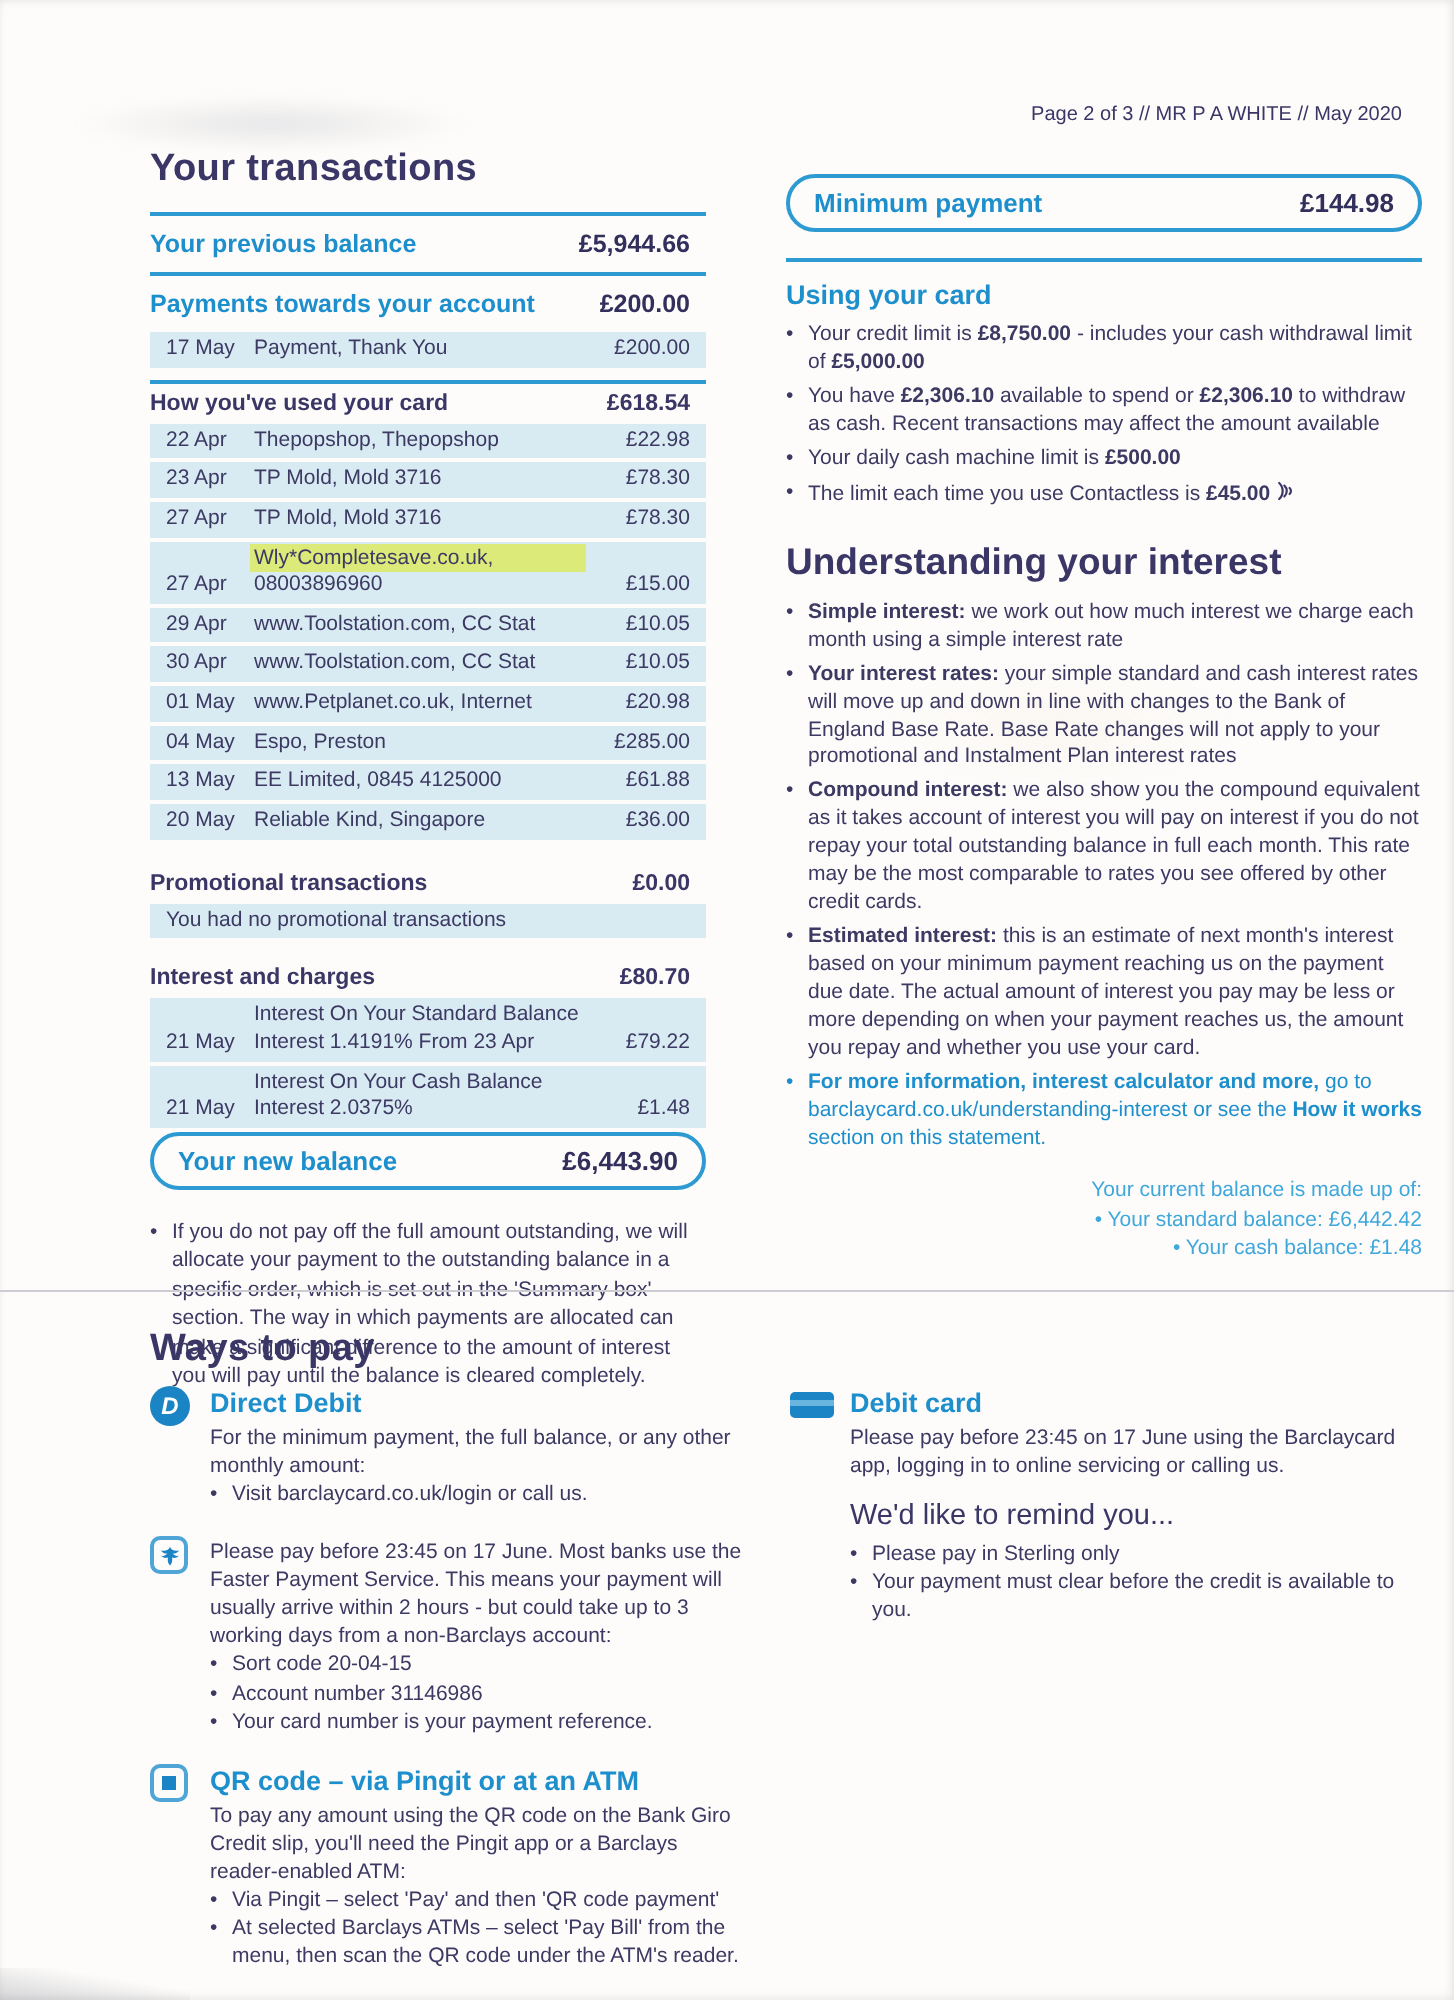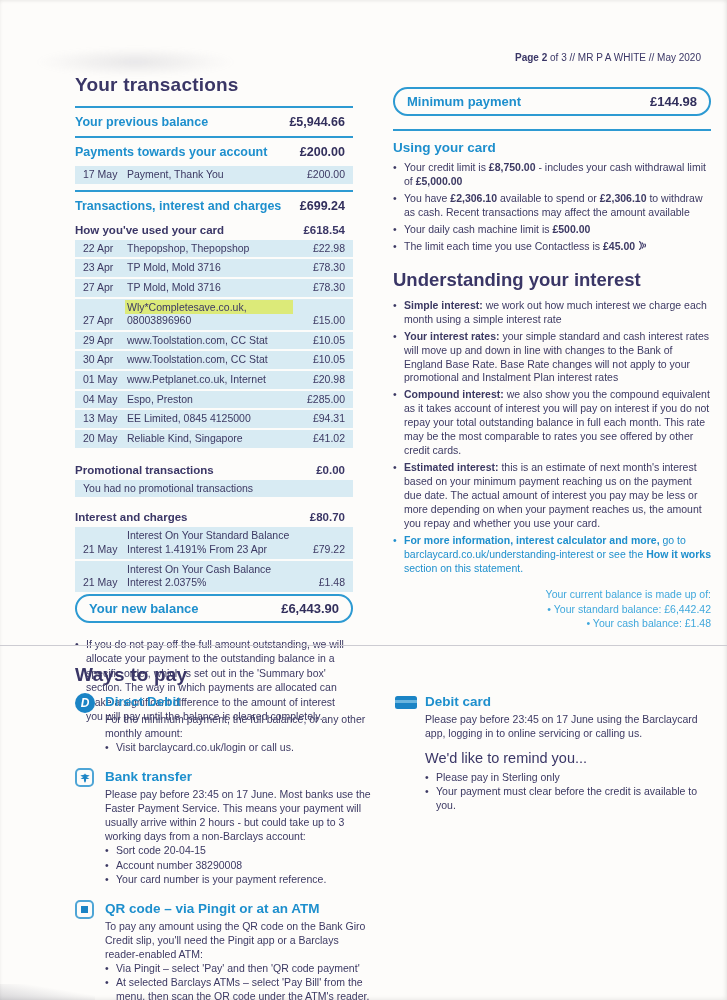--- a/index.html
+++ b/index.html
@@ -21,21 +21,21 @@
   .paper{position:absolute;inset:0;background:#fdfcfa;
     box-shadow:inset -2px 0 4px rgba(0,0,0,0.05), inset 0 -2px 4px rgba(0,0,0,0.04), inset 0 2px 3px rgba(0,0,0,0.03);}
   .ghost{position:absolute;top:48px;left:38px;width:195px;height:28px;border-radius:14px;
     background:radial-gradient(ellipse at center,rgba(150,150,165,0.20),transparent 72%);filter:blur(2px);}
   .ghost2{position:absolute;top:332px;left:440px;width:180px;height:60px;border-radius:20px;
     background:radial-gradient(ellipse at center,rgba(230,180,140,0.07),transparent 70%);filter:blur(3px);}
   .corner-shadow{position:absolute;left:0;bottom:0;width:95px;height:16px;
     background:linear-gradient(to top right,rgba(110,110,125,0.28),transparent 65%);}
 
   .header-meta{position:absolute;top:52px;right:26px;font-size:10px;color:var(--navy);}
-  .header-meta b{font-weight:bold;text-align:center;}
+  .header-meta b{font-weight:normal;text-align:center;}
 
   .col-left{position:absolute;left:75px;top:74px;width:278px;}
   .col-right{position:absolute;left:393px;top:87px;width:318px;}
 
   .section-title{font-size:19px;font-weight:bold;color:var(--navy);letter-spacing:0.2px;}
   hr.blue{border:0;border-top:2px solid var(--rule);margin:0;}
   .kv{display:flex;justify-content:space-between;align-items:baseline;padding:7px 8px 7px 0;}
   .kv .lbl{color:var(--blue);font-size:12.5px;font-weight:bold;}
   .kv .val{color:var(--value);font-size:12.5px;font-weight:bold;}
   .subhead{display:flex;justify-content:space-between;align-items:center;
@@ -106,24 +106,20 @@
       <span class="lbl">Payments towards your account</span>
       <span class="val">£200.00</span>
     </div>
     <div class="row">
       <span class="date">17 May</span>
       <span class="desc">Payment, Thank You</span>
       <span class="amt">£200.00</span>
     </div>
     <hr class="blue" style="margin-top:6px;">
 
-    <div class="kv">
-      <span class="lbl">Transactions, interest and charges</span>
-      <span class="val">£699.24</span>
-    </div>
 
     <div class="subhead">
       <span>How you've used your card</span>
       <span>£618.54</span>
     </div>
 
     <div class="row">
       <span class="date">22 Apr</span>
       <span class="desc">Thepopshop, Thepopshop</span>
       <span class="amt">£22.98</span>
@@ -159,26 +155,26 @@
       <span class="amt">£20.98</span>
     </div>
     <div class="row">
       <span class="date">04 May</span>
       <span class="desc">Espo, Preston</span>
       <span class="amt">£285.00</span>
     </div>
     <div class="row">
       <span class="date">13 May</span>
       <span class="desc">EE Limited, 0845 4125000</span>
-      <span class="amt">£94.31</span>
+      <span class="amt">£61.88</span>
     </div>
     <div class="row">
       <span class="date">20 May</span>
       <span class="desc">Reliable Kind, Singapore</span>
-      <span class="amt">£41.02</span>
+      <span class="amt">£36.00</span>
     </div>
 
     <div class="subhead" style="margin-top:12px;">
       <span>Promotional transactions</span>
       <span>£0.00</span>
     </div>
     <div class="row">
       <span class="desc">You had no promotional transactions</span>
     </div>
 
@@ -283,29 +279,28 @@
             <span>Visit barclaycard.co.uk/login or call us.</span>
           </div>
       </div>
 
       <div class="method">
         <span class="icon-box">
             <svg width="12" height="12" viewBox="0 0 14 14">
               <path fill="#1b84c5" d="M7 1.6 C7.6 3.6 9.4 4.2 12.4 3.8 C10.8 5.5 9.6 5.7 8.6 5.5 C9.8 6.9 11.2 7.1 12.2 6.9 C10.6 8.5 9.2 8.3 8.2 7.9 C8.6 9.9 8 11.6 7 12.6 C6 11.6 5.4 9.9 5.8 7.9 C4.8 8.3 3.4 8.5 1.8 6.9 C2.8 7.1 4.2 6.9 5.4 5.5 C4.4 5.7 3.2 5.5 1.6 3.8 C4.6 4.2 6.4 3.6 7 1.6 Z"></path>
             </svg>
           </span>
-        <div class="m-head">Bank transfer</div>
         <div class="m-body">Please pay before 23:45 on 17 June. Most banks use the Faster Payment Service. This means your payment will usually arrive within 2 hours - but could take up to 3 working days from a non-Barclays account:</div>
         <div class="mb">
             <span class="bm"></span>
             <span>Sort code 20-04-15</span>
           </div>
         <div class="mb">
             <span class="bm"></span>
-            <span>Account number 38290008</span>
+            <span>Account number 31146986</span>
           </div>
         <div class="mb">
             <span class="bm"></span>
             <span>Your card number is your payment reference.</span>
           </div>
       </div>
 
       <div class="method">
         <span class="icon-box">
             <span class="icon-qr-inner"></span>

